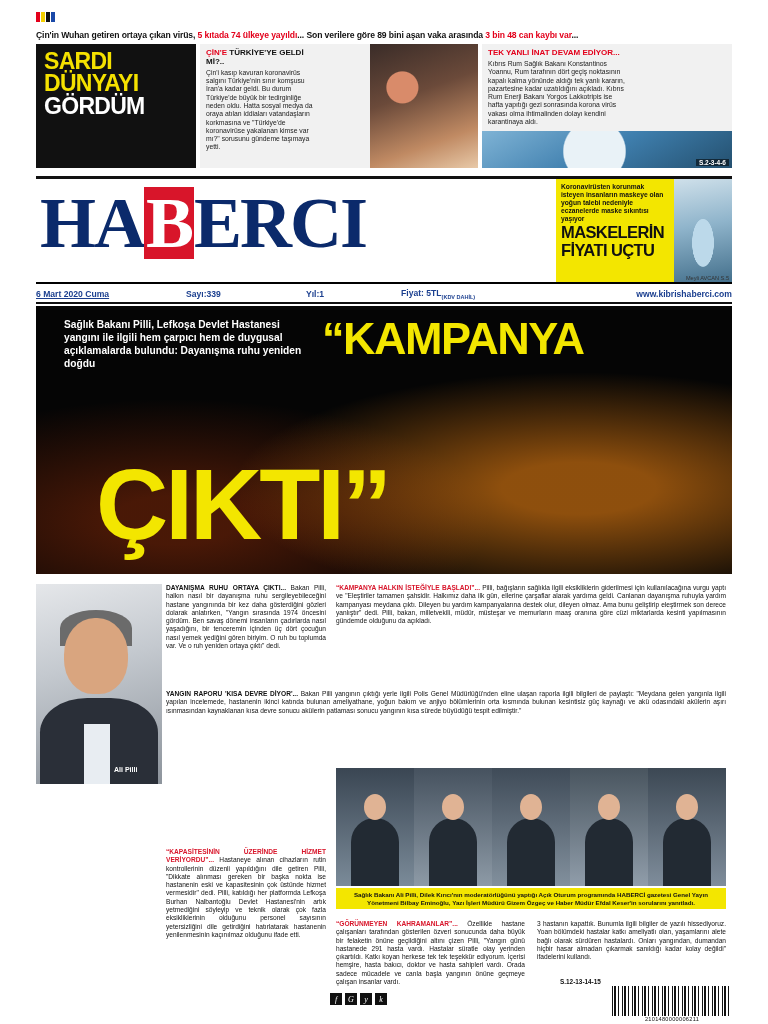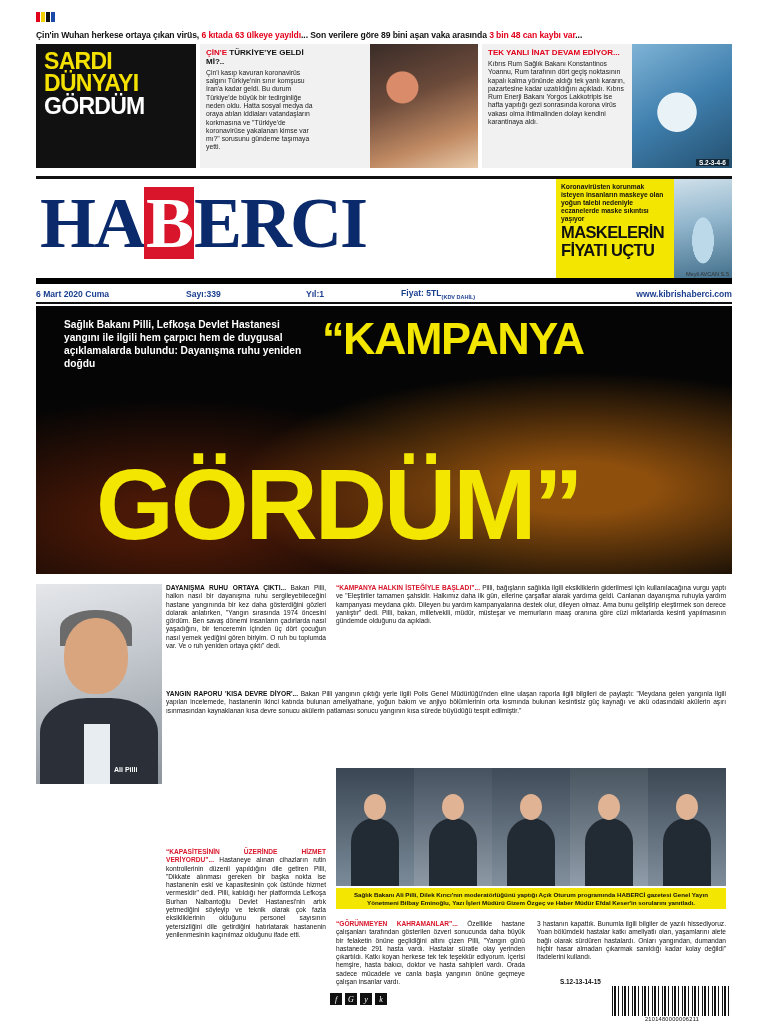--- a/index.html
+++ b/index.html
@@ -35,41 +35,41 @@
   .box-left .hl .y { color: #f5e100; }
   .box-left .hl .w { color: #ffffff; }
 
   .box-mid { flex: 1; background: #f1f1f1; display: flex; gap: 42px; }
   .box-mid .txtcol { width: 128px; padding: 5px 6px 4px 6px; }
   .box-mid .imgcol { flex: 1; position: relative; overflow: hidden; }
   .kicker { font-size: 8px; font-weight: bold; color: #111; line-height: 1.12; }
   .kicker .red { color: #e3001b; }
   .bodytiny { font-size: 6.8px; line-height: 1.22; color: #222; margin-top: 2px; }
 
-  .box-right { width: 250px; background: #f1f1f1; display: flex; }
+  .box-right { width: 250px; background: #f1f1f1; display: flex; flex-direction: column; }
   .box-right .txtcol { width: 150px; padding: 5px 6px; }
   .box-right .imgcol { flex: 1; position: relative; overflow: hidden; }
   .pageref { position: absolute; right: 3px; bottom: 2px; font-size: 6.5px; font-weight: bold; color: #fff; background: rgba(0,0,0,.55); padding: 0 3px; }
 
   
   .ph { position: absolute; inset: 0; }
   .ph-vaccine { background:
       radial-gradient(circle at 30% 35%, #d98b6a 0 14%, transparent 15%),
       linear-gradient(160deg,#3a2c28 0%, #6b4a3a 40%, #c08a63 75%, #e8c9a8 100%); }
   .ph-mask-blue { background:
       radial-gradient(circle at 45% 55%, #e9f2f7 0 22%, transparent 23%),
       linear-gradient(150deg,#7fb3d5 0%, #3f7fae 50%, #24506f 100%); }
   .ph-mask-person { background:
       radial-gradient(ellipse at 50% 62%, #bcd9ea 0 26%, transparent 27%),
       linear-gradient(170deg,#cfe0ea 0%, #8fb4cb 45%, #44708c 100%); }
 
   
   .masthead {
     position: absolute; top: 176px; left: 36px; width: 696px; height: 108px;
-    border-top: 3px solid #111; border-bottom: 6px solid #000000;
+    border-top: 3px solid #111; border-bottom: 2px solid #000000;
     display: flex;
   }
   .logo-wrap { width: 520px; position: relative; padding-top: 8px; }
   .logo {
     font-family: "Liberation Serif", serif;
     font-size: 72px; font-weight: bold; letter-spacing: -2px; line-height: 1;
     color: #0b2a6b; padding-left: 4px;
   }
   .logo .redbox {
     background: #d8152a; color: #fff; padding: 0 2px;
@@ -84,21 +84,21 @@
   .mh-img { flex: 1; position: relative; overflow: hidden; }
   .mh-credit { position: absolute; right: 3px; bottom: 1px; font-size: 5.6px; color: #333; }
 
   
   .infobar {
     position: absolute; top: 286px; left: 36px; width: 696px; height: 18px;
     display: flex; align-items: center; font-size: 8.6px; color: #1b3f8f; font-weight: bold;
     border-bottom: 2px solid #111;
   }
   .infobar span { display: inline-block; }
-  .infobar .i1 { width: 150px; }
+  .infobar .i1 { width: 150px; text-decoration: underline; }
   .infobar .i2 { width: 120px; }
   .infobar .i3 { width: 95px; }
   .infobar .i4 { width: 150px; }
   .infobar .i4 sub { font-size: 5.5px; }
   .infobar .i5 { flex: 1; text-align: right; }
 
   
   .hero {
     position: absolute; top: 306px; left: 36px; width: 696px; height: 268px;
     background: #050505; color: #fff; overflow: hidden; padding-left: 30px;
@@ -225,21 +225,21 @@
 <div class="page">
 
   <div class="flagbar">
     <i></i>
       <i></i>
       <i></i>
       <i></i>
   </div>
 
   <div class="ticker">
-    <span>Çin'in Wuhan herkese ortaya çıkan virüs, </span><span class="red">6 kıtada 63 ülkeye yayıldı</span><span>... Son verilere göre 89 bini aşan vaka arasında </span><span class="red">3 bin 48 can kaybı var</span><span>...</span>
+    <span>Çin'in Wuhan getiren ortaya çıkan virüs, </span><span class="red">5 kıtada 74 ülkeye yayıldı</span><span>... Son verilere göre 89 bini aşan vaka arasında </span><span class="red">3 bin 48 can kaybı var</span><span>...</span>
   </div>
 
   <div class="topstrip">
 
     <div class="box-left">
       <div class="hl">
         <div class="y">SARDI</div>
         <div class="y">DÜNYAYI</div>
         <div class="w">GÖRDÜM</div>
       </div>
@@ -289,21 +289,21 @@
     <span class="i2">Sayı:339</span>
     <span class="i3">Yıl:1</span>
     <span class="i4"><span>Fiyat: 5TL</span><sub>(KDV DAHİL)</sub></span>
     <span class="i5">www.kibrishaberci.com</span>
   </div>
 
   <div class="hero">
     <div class="hero-fire"></div>
     <div class="hero-kicker">Sağlık Bakanı Pilli, Lefkoşa Devlet Hastanesi yangını ile ilgili hem çarpıcı hem de duygusal açıklamalarda bulundu: Dayanışma ruhu yeniden doğdu</div>
     <div class="hero-line1">“KAMPANYA</div>
-    <div class="hero-line3">GÖRDÜM”</div>
+    <div class="hero-line3">ÇIKTI”</div>
   </div>
 
   <div class="main">
 
     <div class="portrait">
       <div class="suit"></div>
         <div class="shirt"></div>
       <div class="hair"></div>
         <div class="face"></div>
     </div>

